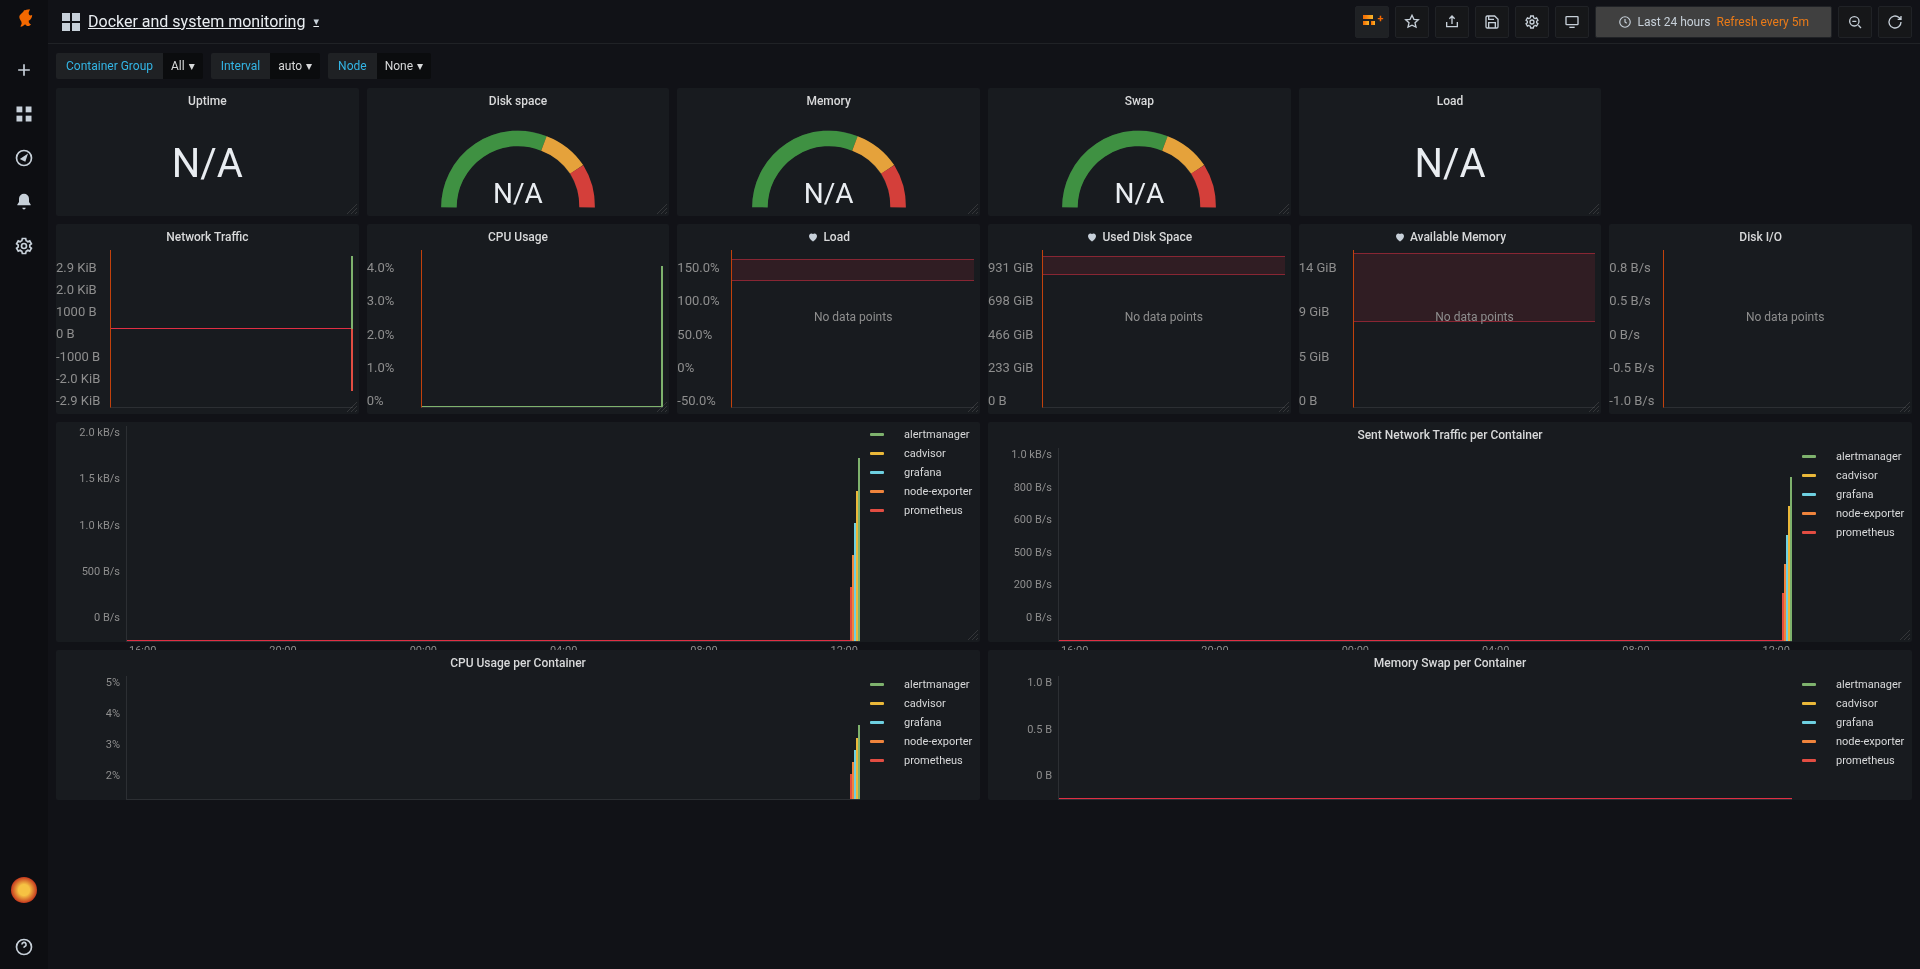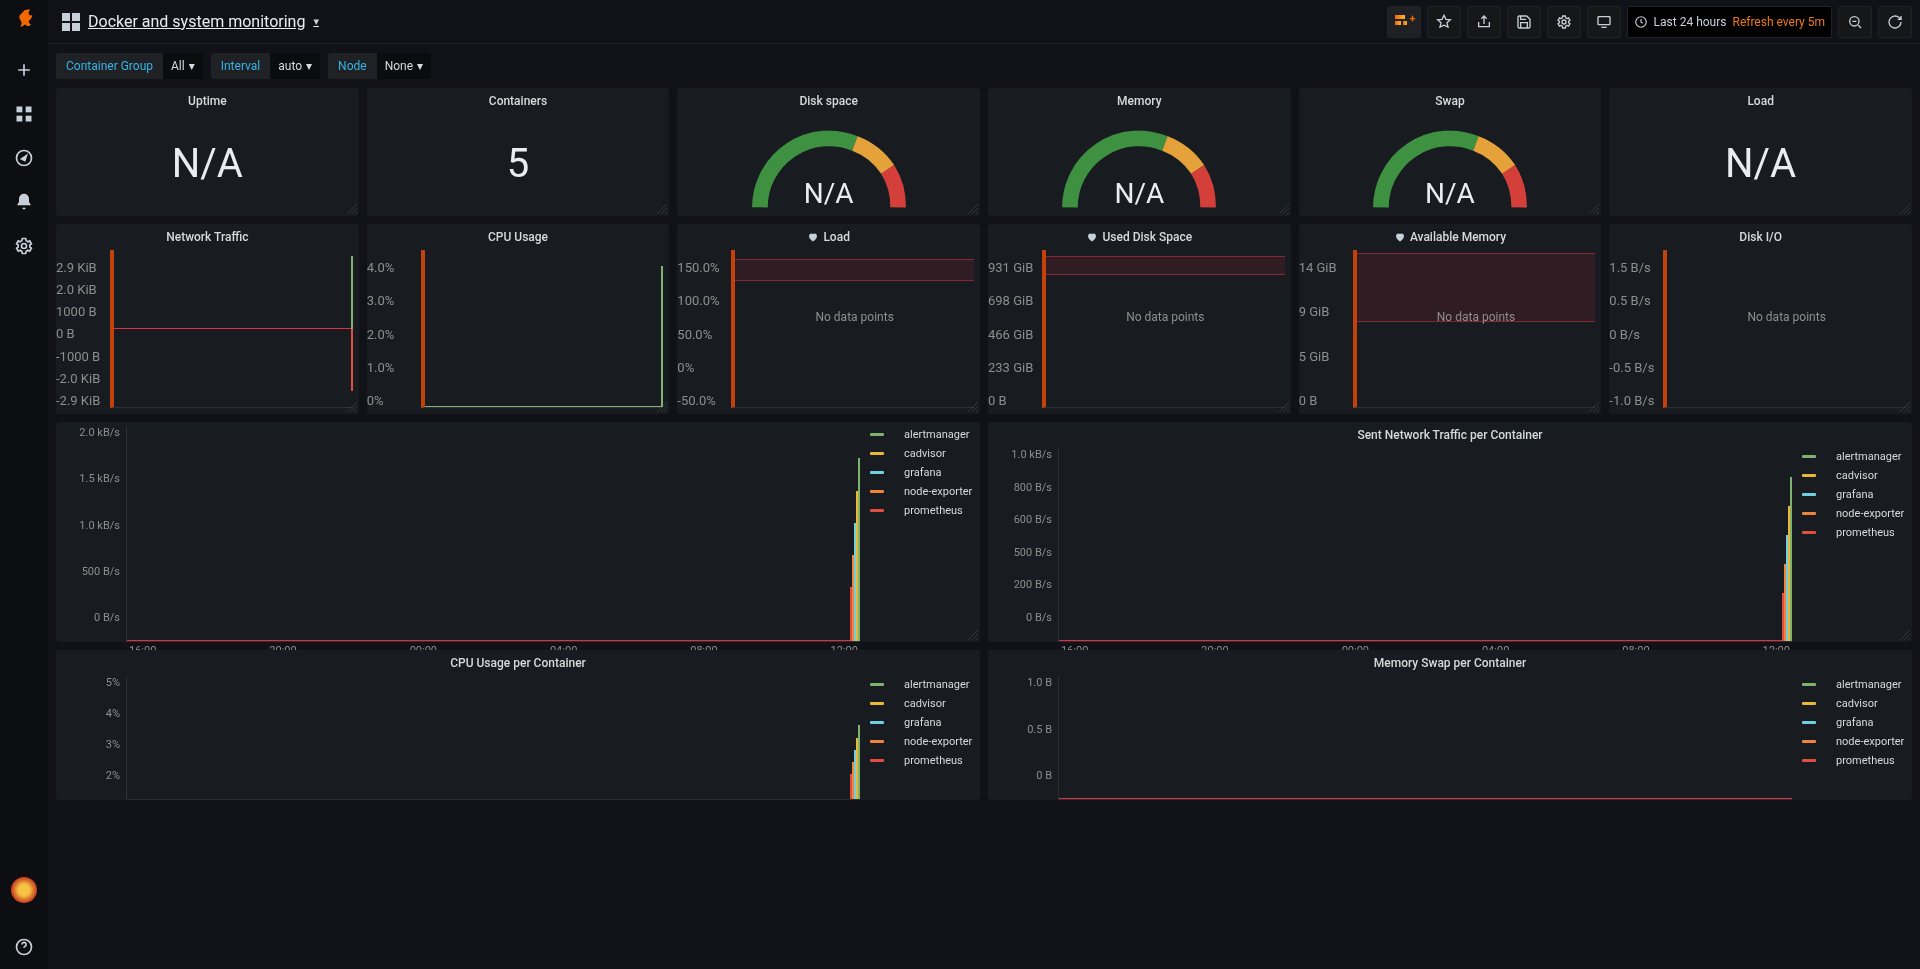--- a/index.html
+++ b/index.html
@@ -13,21 +13,21 @@
 .sidenav .avatar{width:26px;height:26px;border-radius:50%;background:radial-gradient(circle,#f6c243 30%,#c63b1f 70%);margin-bottom:10px;}
 .main{flex:1;display:flex;flex-direction:column;}
 .topbar{height:44px;display:flex;align-items:center;padding:0 8px;gap:6px;border-bottom:1px solid #202226;}
 .topbar .dash-title{display:flex;align-items:center;gap:8px;color:#e9edf1;font-size:16px;padding:4px 6px;text-decoration:underline;}
 .topbar .dash-title .grid-icon{width:18px;height:18px;}
 .topbar .chev{font-size:11px;color:#c7d0d9;}
 .topbar .right{margin-left:auto;display:flex;align-items:center;gap:6px;}
 .tbtn{height:32px;min-width:34px;background:#161719;border:1px solid #202226;display:flex;align-items:center;justify-content:center;color:#c7d0d9;border-radius:2px;cursor:pointer;padding:0 6px;}
 .tbtn svg{width:16px;height:16px;}
 .tbtn.add-panel{background:#1f2124;}
-.timepicker{height:32px;background:#000000;border:1px solid #202226;border-radius:2px;display:flex;align-items:center;padding:0 6px;gap:6px;color:#c7d0d9;cursor:pointer;}
+.timepicker{height:32px;background:#404040;border:1px solid #202226;border-radius:2px;display:flex;align-items:center;padding:0 22px;gap:6px;color:#c7d0d9;cursor:pointer;}
 .timepicker .refresh{color:#eb7b18;}
 .varrow{height:44px;display:flex;align-items:center;padding:0 8px;gap:8px;}
 .varlabel{background:#1f2124;color:#33b5e5;padding:6px 10px;font-size:12px;border-radius:2px 0 0 2px;text-align:right;}
 .varval{background:#0b0c0e;color:#d8d9da;padding:6px 8px;font-size:12px;border-radius:0 2px 2px 0;display:flex;align-items:center;gap:4px;cursor:pointer;}
 .varpair{display:flex;}
 .content{flex:1;overflow:auto;padding:0 8px 8px 8px;}
 .row{display:grid;gap:8px;margin-bottom:8px;}
 .row.r1{grid-template-columns:repeat(6,1fr);height:128px;}
 .row.r2{grid-template-columns:repeat(6,1fr);height:190px;}
 .row.r3{grid-template-columns:repeat(2,1fr);height:220px;}
@@ -35,21 +35,21 @@
 .panel{background:#181b1f;border-radius:2px;display:flex;flex-direction:column;position:relative;}
 .panel .ptitle{text-align:center;color:#d8d9da;font-size:12px;padding:6px 0 2px 0;font-weight:500;display:flex;justify-content:center;align-items:center;gap:4px;}
 .panel .pbody{flex:1;position:relative;}
 .panel .resize{position:absolute;right:2px;bottom:2px;width:10px;height:10px;opacity:.25;}
 .bigstat{display:flex;align-items:center;justify-content:center;height:100%;font-size:40px;font-weight:400;color:#e9edf1;}
 .gauge{position:relative;height:100%;display:flex;align-items:flex-end;justify-content:center;}
 .gauge svg{width:180px;height:95px;}
 .gauge .gval{position:absolute;bottom:6px;font-size:28px;color:#e9edf1;}
 .mini{display:flex;height:100%;}
 .mini .yaxis{width:54px;display:flex;flex-direction:column;justify-content:space-between;align-items:flex-start;padding:2px 6px 6px 0;color:#8e8e8e;font-size:13px;margin-top:12px;}
-.mini .plot{flex:1;position:relative;border-left:4px solid #c2410c;border-bottom:1px solid #2c2f33;margin:4px 6px 6px 0;}
+.mini .plot{flex:1;position:relative;border-left:1px solid #c2410c;border-bottom:1px solid #2c2f33;margin:4px 6px 6px 0;}
 .mini .plot .ndp{position:absolute;top:38%;left:0;right:0;text-align:center;color:#8e8e8e;font-size:12px;}
 .mini .plot .redband{position:absolute;left:0;right:0;background:rgba(224,47,68,.12);border-top:1px solid rgba(224,47,68,.5);border-bottom:1px solid rgba(224,47,68,.5);}
 .mini .plot .redline{position:absolute;left:0;right:0;height:1px;background:#e02f44;}
 .mini .plot .spike{position:absolute;right:0;width:2px;bottom:0;}
 .large{display:flex;height:100%;}
 .large .yaxis{width:70px;display:flex;flex-direction:column;justify-content:space-between;align-items:flex-end;padding:4px 6px 18px 0;color:#8e8e8e;font-size:11px;}
 .large .plot{flex:1;position:relative;margin:4px 0 0 0;border-left:1px solid #2c2f33;border-bottom:1px solid #2c2f33;}
 .large .plot .redline{position:absolute;left:0;right:0;bottom:0;height:1px;background:#e02f44;}
 .large .xaxis{position:absolute;left:0;right:0;bottom:-16px;display:flex;justify-content:space-between;padding:0 2px;color:#8e8e8e;font-size:11px;}
 .large .legend{width:120px;padding:6px 4px 0 10px;}
@@ -213,29 +213,20 @@
           <div class="panel">
             <div class="ptitle">Uptime</div>
             <div class="pbody">
               <div class="bigstat">N/A</div>
             </div>
             <svg class="resize" viewBox="0 0 10 10">
               <path d="M0 10L10 0M4 10L10 4M8 10L10 8" stroke="#888" stroke-width="1"></path>
             </svg>
           </div>
           <div class="panel">
-            <div class="ptitle">Containers</div>
-            <div class="pbody">
-              <div class="bigstat">5</div>
-            </div>
-            <svg class="resize" viewBox="0 0 10 10">
-              <path d="M0 10L10 0M4 10L10 4M8 10L10 8" stroke="#888" stroke-width="1"></path>
-            </svg>
-          </div>
-          <div class="panel">
             <div class="ptitle">Disk space</div>
             <div class="pbody">
               <div class="gauge">
                 <svg viewBox="0 0 200 110">
                   <path d="M20 100 A80 80 0 0 1 180 100" fill="none" stroke="#2c2f33" stroke-width="18"></path>
                   <path d="M20 100 A80 80 0 0 1 130 26" fill="none" stroke="#3f9142" stroke-width="18"></path>
                   <path d="M130 26 A80 80 0 0 1 168 56" fill="none" stroke="#e5a23b" stroke-width="18"></path>
                   <path d="M168 56 A80 80 0 0 1 180 100" fill="none" stroke="#d43f3a" stroke-width="18"></path>
                 </svg>
                 <div class="gval">N/A</div>
@@ -390,21 +381,21 @@
               </div>
             </div>
             <svg class="resize" viewBox="0 0 10 10">
               <path d="M0 10L10 0M4 10L10 4M8 10L10 8" stroke="#888" stroke-width="1"></path>
             </svg>
           </div>
           <div class="panel">
             <div class="ptitle">Disk I/O</div>
             <div class="pbody mini">
               <div class="yaxis">
-                <span>1.5 B/s</span>
+                <span>0.8 B/s</span>
                 <span>0.5 B/s</span>
                 <span>0 B/s</span>
                 <span>-0.5 B/s</span>
                 <span>-1.0 B/s</span>
               </div>
               <div class="plot">
                 <div class="ndp">No data points</div>
               </div>
             </div>
             <svg class="resize" viewBox="0 0 10 10">

